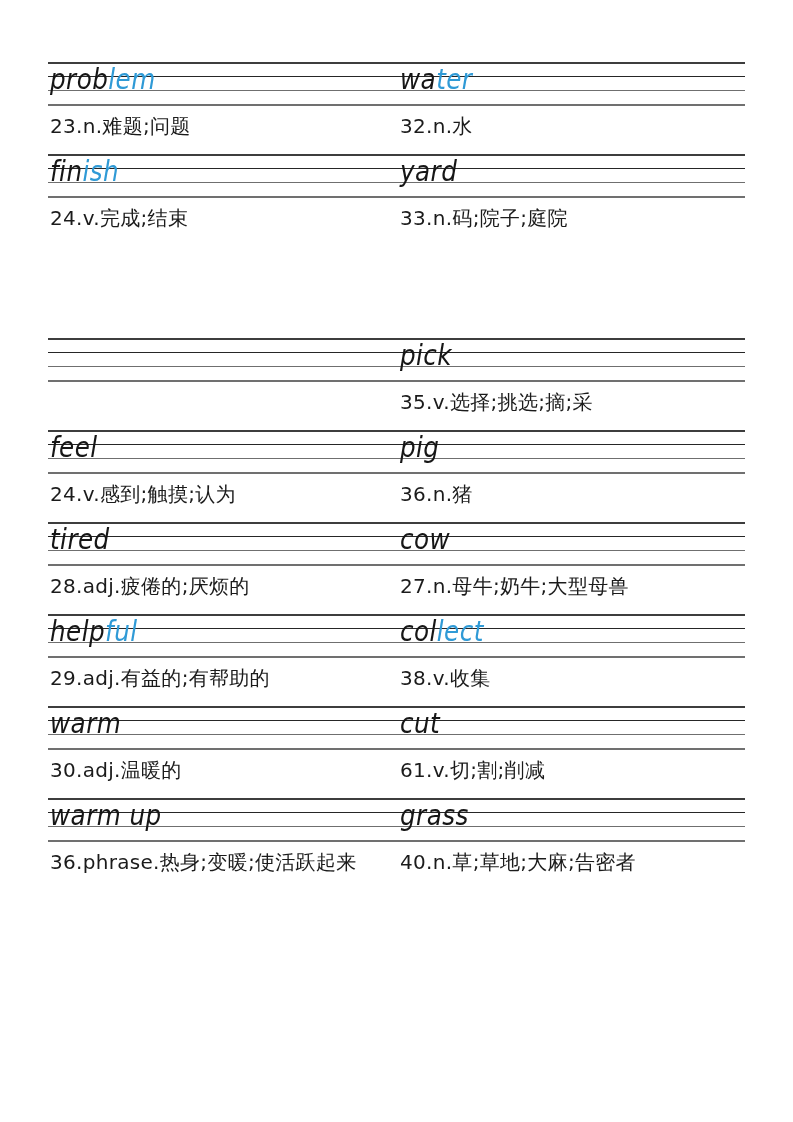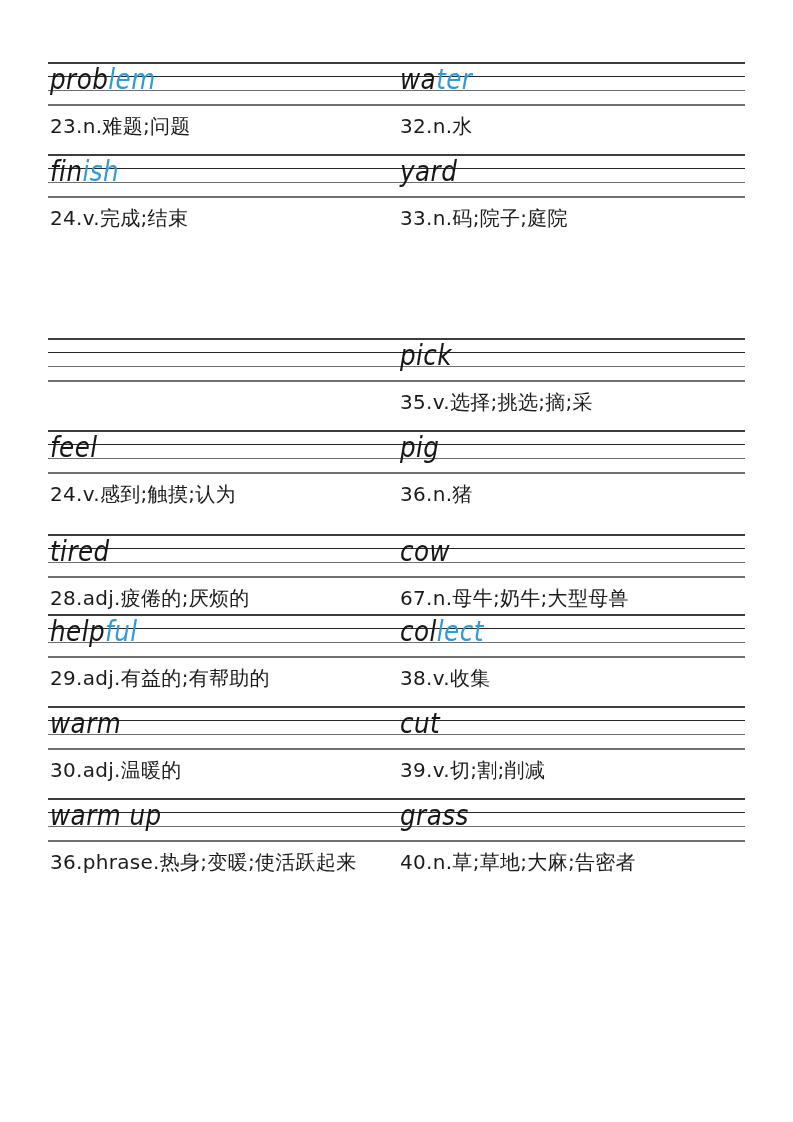--- a/index.html
+++ b/index.html
@@ -104,32 +104,32 @@
       <div class="entry entry-left">
         <div class="word"><span class="word-base">feel</span><span class="word-suffix"></span></div>
         <div class="gloss">24.v.感到;触摸;认为</div>
       </div>
       <div class="entry entry-right">
         <div class="word"><span class="word-base">pig</span><span class="word-suffix"></span></div>
         <div class="gloss">36.n.猪</div>
       </div>
     </div>
 
-    <div class="vocab-row" style="top: 534px;">
+    <div class="vocab-row" style="top: 522px;">
       <div class="rule rule-1"></div>
       <div class="rule rule-2"></div>
       <div class="rule rule-3"></div>
       <div class="rule rule-4"></div>
       <div class="entry entry-left">
         <div class="word"><span class="word-base">tired</span><span class="word-suffix"></span></div>
         <div class="gloss">28.adj.疲倦的;厌烦的</div>
       </div>
       <div class="entry entry-right">
         <div class="word"><span class="word-base">cow</span><span class="word-suffix"></span></div>
-        <div class="gloss">67.n.母牛;奶牛;大型母兽</div>
+        <div class="gloss">27.n.母牛;奶牛;大型母兽</div>
       </div>
     </div>
 
     <div class="vocab-row" style="top: 614px;">
       <div class="rule rule-1"></div>
       <div class="rule rule-2"></div>
       <div class="rule rule-3"></div>
       <div class="rule rule-4"></div>
       <div class="entry entry-left">
         <div class="word"><span class="word-base">help</span><span class="word-suffix">ful</span></div>
@@ -145,21 +145,21 @@
       <div class="rule rule-1"></div>
       <div class="rule rule-2"></div>
       <div class="rule rule-3"></div>
       <div class="rule rule-4"></div>
       <div class="entry entry-left">
         <div class="word"><span class="word-base">warm</span><span class="word-suffix"></span></div>
         <div class="gloss">30.adj.温暖的</div>
       </div>
       <div class="entry entry-right">
         <div class="word"><span class="word-base">cut</span><span class="word-suffix"></span></div>
-        <div class="gloss">39.v.切;割;削减</div>
+        <div class="gloss">61.v.切;割;削减</div>
       </div>
     </div>
 
     <div class="vocab-row" style="top: 798px;">
       <div class="rule rule-1"></div>
       <div class="rule rule-2"></div>
       <div class="rule rule-3"></div>
       <div class="rule rule-4"></div>
       <div class="entry entry-left">
         <div class="word"><span class="word-base">warm up</span><span class="word-suffix"></span></div>

